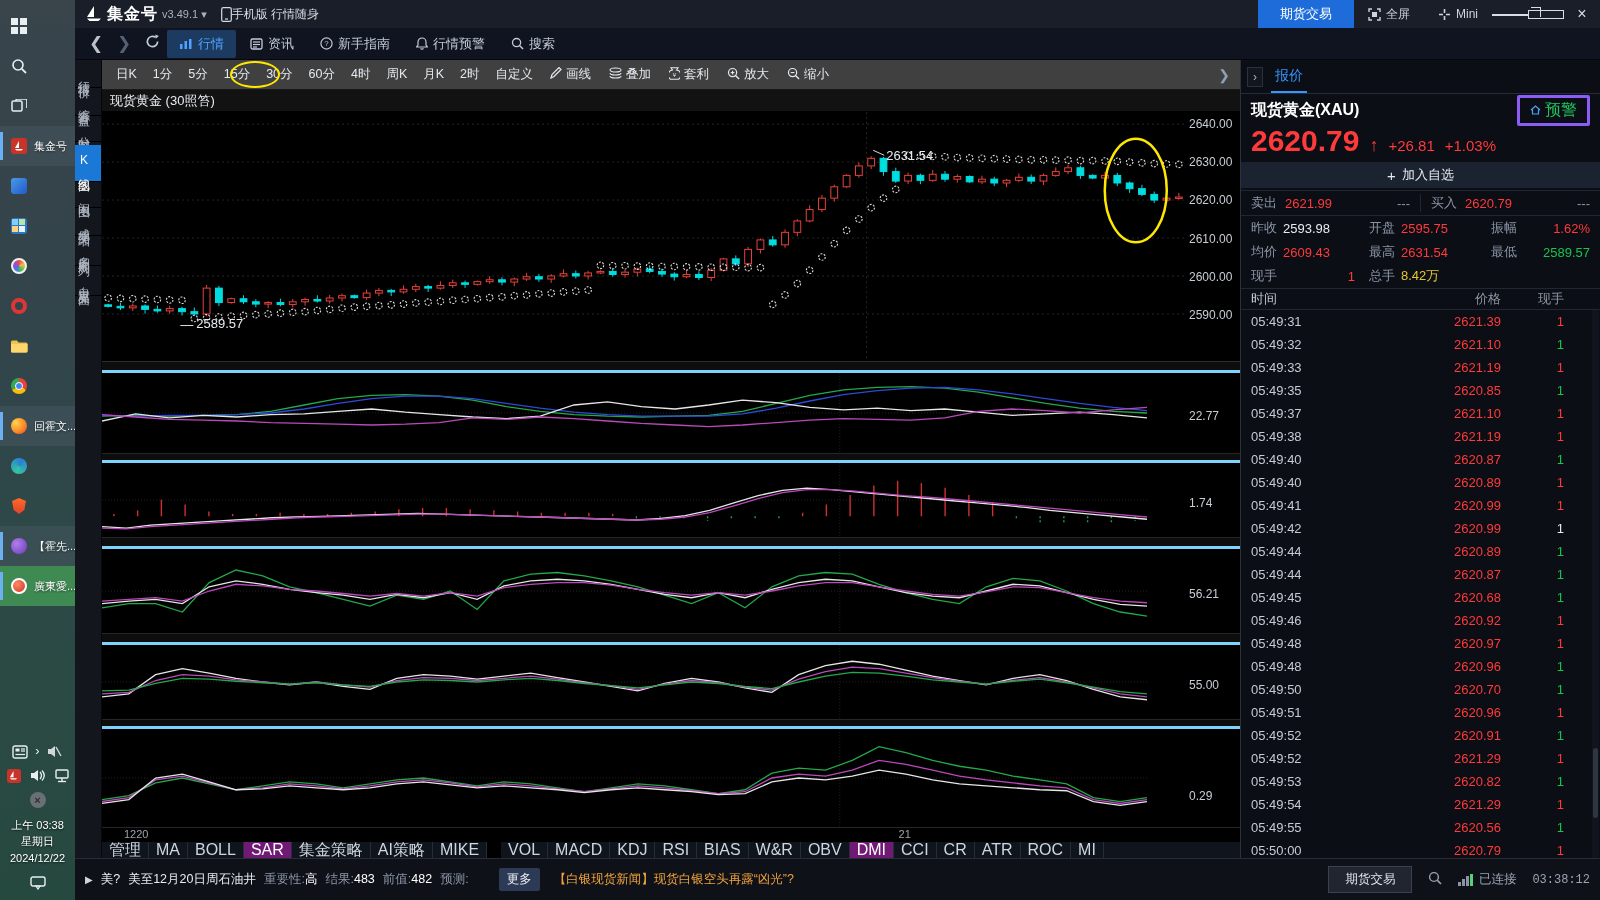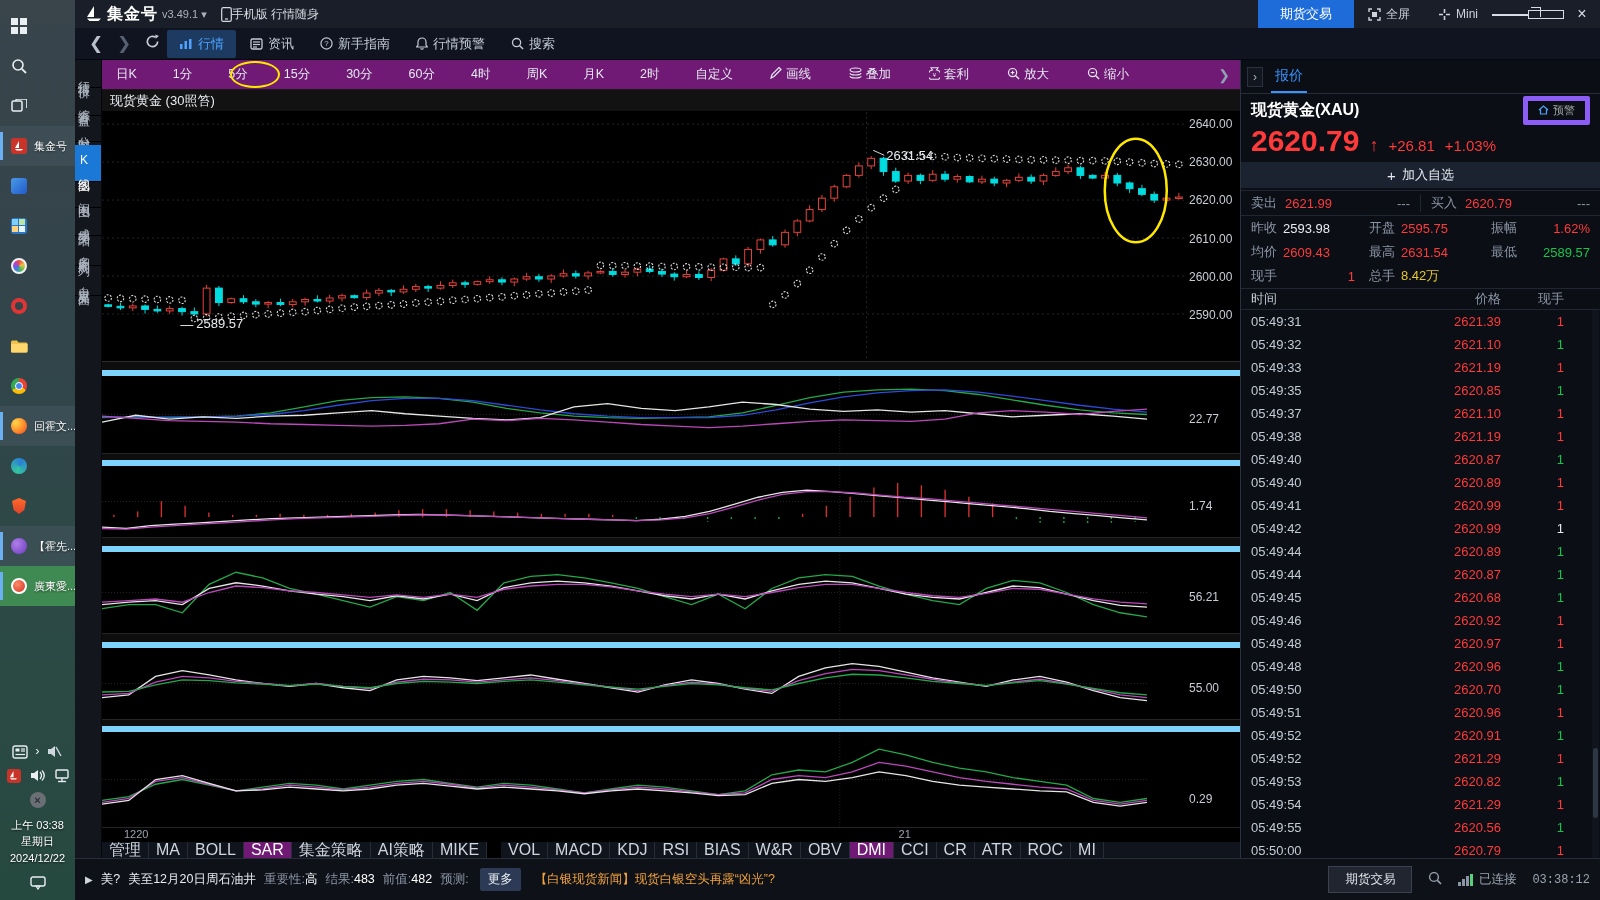--- a/index.html
+++ b/index.html
@@ -50,54 +50,54 @@
 
   .mainrow { flex:1; display:flex; min-height:0; }
 
   
   .sidebar { width:27px; flex:0 0 27px; background:#14161d; display:flex; flex-direction:column; gap:3px; padding-top:3px; border-right:1px solid #05070c; }
   .side-tab { writing-mode:vertical-lr; text-orientation:upright; color:#aeb6c2; font-size:12px; letter-spacing:2px; padding:8px 0; text-align:center; width:100%; cursor:pointer; border-bottom:1px solid #000; }
   .side-tab.active { background:#1a79d6; color:#fff; }
 
   
   .center { flex:1; display:flex; flex-direction:column; background:#0d0d0d; min-width:0; }
-  .tfbar { height:30px; flex:0 0 30px; background:#701a75; display:flex; align-items:center; gap:20px; padding:0 6px; position:relative; border-bottom:1px solid #191919; }
+  .tfbar { height:30px; flex:0 0 30px; background:#404040; display:flex; align-items:center; gap:0; padding:0 6px; position:relative; border-bottom:1px solid #191919; }
   .tf-item { color:#e4e9ef; font-size:12.5px; padding:3px 8px; cursor:pointer; white-space:nowrap; }
   .tf-tool { color:#e4e9ef; font-size:12.5px; padding:3px 9px; cursor:pointer; display:flex; align-items:center; gap:4px; white-space:nowrap; }
   .tf-chevron { margin-left:auto; color:#8fa0b2; font-size:14px; padding-right:4px; cursor:pointer; }
   .tf-circle { position:absolute; left:128px; top:1px; width:50px; height:27px; border:2.5px solid #ffe800; border-radius:50%; pointer-events:none; }
   .chart-title-row { height:22px; flex:0 0 22px; background:#121212; display:flex; align-items:center; padding-left:8px; border-bottom:1px solid #000; }
   .chart-title { color:#e8ecf1; font-size:13px; }
 
   .chart-row { display:flex; min-height:0; }
   .plot { flex:1; position:relative; background:#000; min-width:0; }
   .ycol { width:55px; flex:0 0 55px; position:relative; background:#000; }
   .ytick { position:absolute; left:4px; color:#c8cdd4; font-size:12px; }
   .pane-val { position:absolute; left:4px; color:#c8cdd4; font-size:12px; }
   .mainchart { height:250px; flex:0 0 250px; border-bottom:1px solid #2c2c2c; }
-  .pane { border-top:6px solid #7dd3fc; border-bottom:1px solid #262626; background:#000;gap:38px; }
+  .pane { border-top:3px solid #7dd3fc; border-bottom:1px solid #262626; background:#000;gap:38px; }
   svg.fill { position:absolute; inset:0; width:100%; height:100%; }
 
   .axisrow { height:14px; flex:0 0 14px; display:flex; background:#000; position:relative; }
   .ax-left { position:absolute; left:22px; top:0; color:#9aa4b0; font-size:11px; }
   .ax-mid { position:absolute; left:70%; top:0; color:#9aa4b0; font-size:11px; }
 
   .indtabs { height:16px; flex:0 0 16px; background:#10141c; display:flex; align-items:stretch; font-size:16px; }
   .ind-tab { padding:1px 7px; color:#cfd6df; border-right:1px solid #262c38; display:flex; align-items:center; cursor:pointer; white-space:nowrap; }
   .ind-tab.active { background:#701a75; color:#fff; }
   .ind-gap { width:14px; background:#000; }
 
   
   .qpanel { width:360px; flex:0 0 360px; background:#0b0e15; border-left:1px solid #2a3140; display:flex; flex-direction:column; font-size:13px; position:relative; }
   .q-tabrow { height:34px; flex:0 0 34px; display:flex; align-items:center; border-bottom:1px solid #262c38; padding-left:6px; }
   .q-collapse { color:#9fb0c2; background:#12161f; border:1px solid #2a3140; font-size:12px; width:16px; height:20px; display:flex; align-items:center; justify-content:center; margin-right:8px; cursor:pointer; }
   .q-tab { color:#3795ff; font-size:14px; padding:6px 4px; border-bottom:2px solid #3795ff; cursor:pointer; }
   .q-namerow { height:32px; flex:0 0 32px; display:flex; align-items:center; padding:0 10px; }
   .q-name { color:#fff; font-size:16px; font-weight:bold; }
-  .q-alert { margin-left:auto; color:#a3a3a3; border:5px solid #8b5cf6; font-size:11px; padding:2px 10px; border-radius:2px; display:flex; gap:4px; align-items:center; cursor:pointer; }
+  .q-alert { margin-left:auto; color:#22c55e; border:3px solid #8b5cf6; font-size:16px; padding:2px 10px; border-radius:2px; display:flex; gap:4px; align-items:center; cursor:pointer; }
   .q-pricerow { height:34px; flex:0 0 34px; display:flex; align-items:baseline; padding:0 10px; gap:10px; }
   .q-price { color:#ff3a3a; font-size:30px; font-weight:bold; line-height:30px; }
   .q-arrow { color:#ff3a3a; font-size:18px; font-weight:bold; }
   .q-chg,.q-pct { color:#ff3a3a; font-size:15px; }
   .q-addrow { height:26px; flex:0 0 26px; background:#1b2230; display:flex; align-items:center; justify-content:center; gap:6px; color:#e6ebf1; font-size:13px; cursor:pointer; margin:2px 0; }
   .q-plus { font-size:15px; color:#e6ebf1; }
   .q-bidask { height:26px; flex:0 0 26px; display:flex; align-items:center; border-top:1px solid #202632; border-bottom:1px solid #202632; }
   .q-ba-half { flex:1; display:flex; align-items:center; padding:0 10px; gap:8px; }
   .q-ba-half + .q-ba-half { border-left:1px solid #202632; }
   .q-lbl { color:#8b95a5; }
@@ -119,21 +119,21 @@
   .q-scroll { position:absolute; right:1px; top:0; bottom:0; width:7px; background:#10141c; }
   .q-thumb { position:absolute; right:1px; bottom:40px; width:5px; height:70px; background:#2e3644; border-radius:3px; }
 
   
   .statusbar { height:42px; flex:0 0 42px; background:#0e1118; border-top:1px solid #272c38; display:flex; align-items:center; padding:0 10px; font-size:12.5px; gap:8px; }
   .sb-play { color:#cfd6de; font-size:10px; }
   .sb-flag { color:#e8ecf1; }
   .sb-ev { color:#e8ecf1; }
   .sb-lbl { color:#8b95a5; }
   .sb-strong { color:#fff; }
-  .sb-more { background:#2c3a55; color:#e8ecf1; padding:3px 8px; border-radius:2px; margin-left:3px; cursor:pointer; }
+  .sb-more { background:#2c3a55; color:#e8ecf1; padding:3px 8px; border-radius:2px; margin-left:22px; cursor:pointer; }
   .sb-news { color:#f0a23c; margin-left:6px; cursor:pointer; }
   .sb-right { margin-left:auto; display:flex; align-items:center; gap:16px; }
   .sb-trade { background:#20252f; border:1px solid #3a4150; color:#dde3ea; padding:4px 16px; cursor:pointer; }
   .sb-conn { color:#9aa4b0; display:flex; align-items:center; gap:6px; }
   .sb-time { color:#9aa4b0; font-family:"Liberation Mono","DejaVu Sans Mono",monospace; font-size:12px; }
   .bars { display:inline-flex; align-items:flex-end; gap:1.5px; height:12px; }
   .bars i { width:2.5px; background:#8b95a5; }
 </style>
 </head>
 <body>

